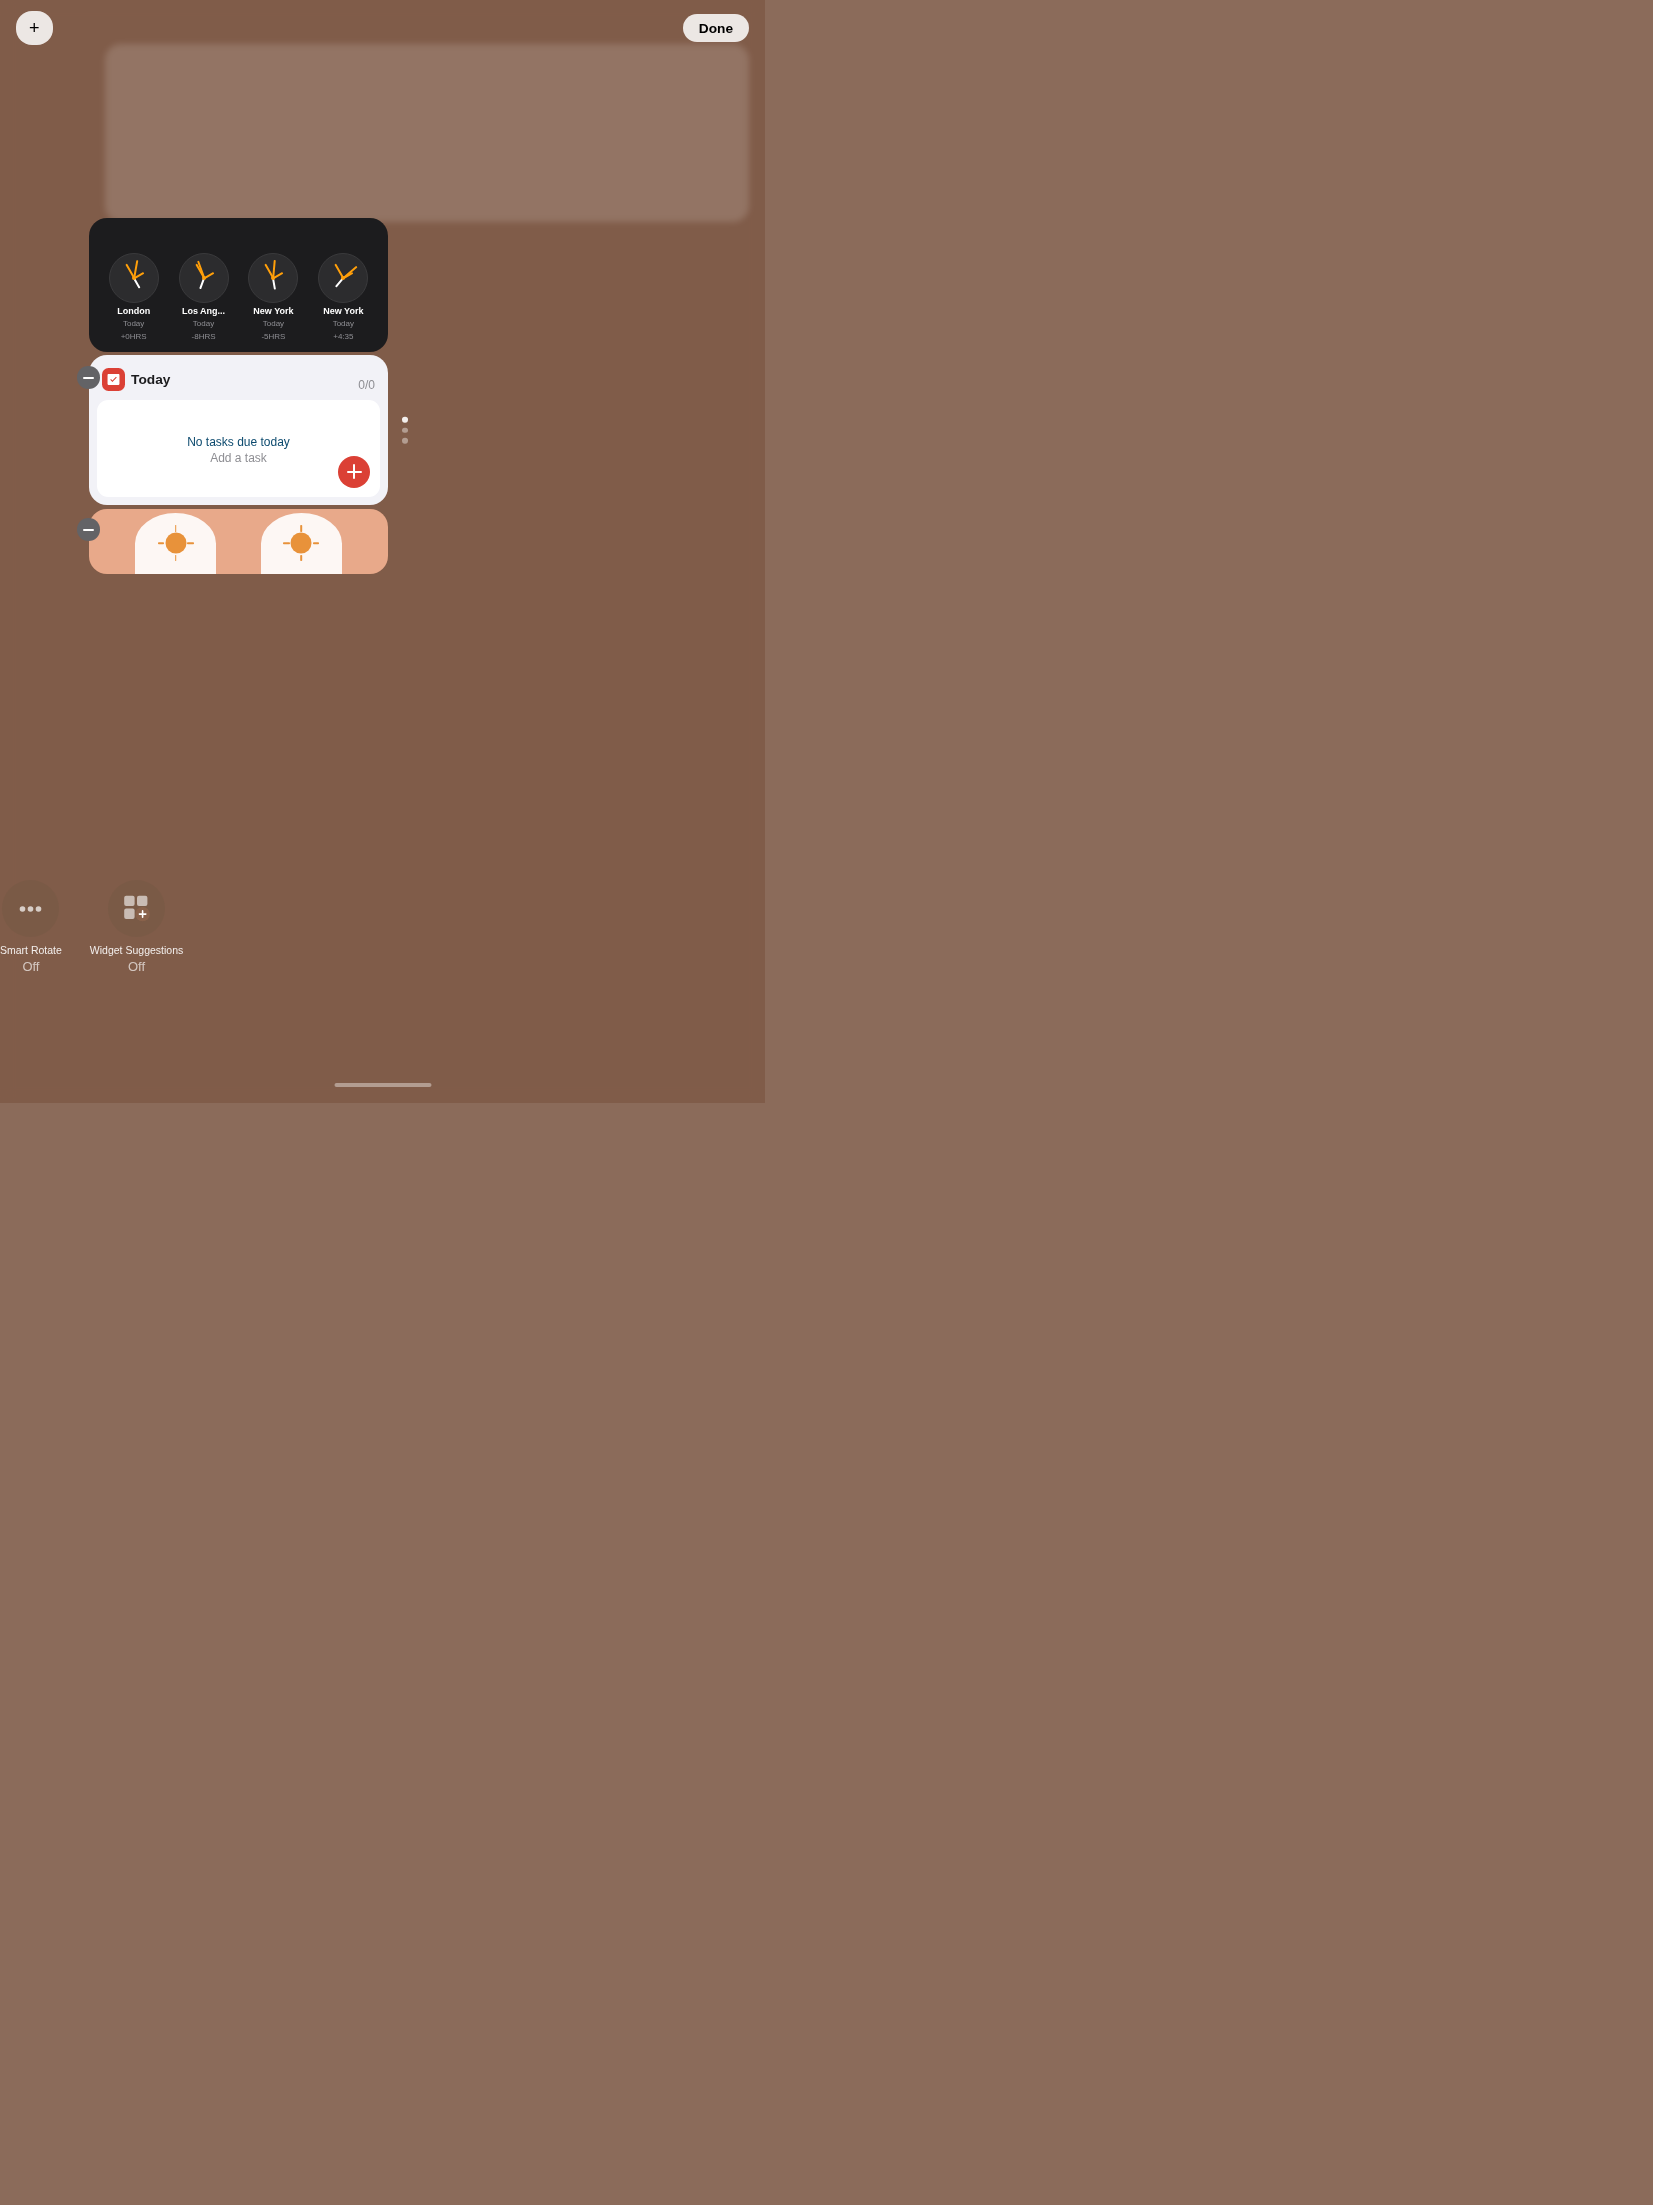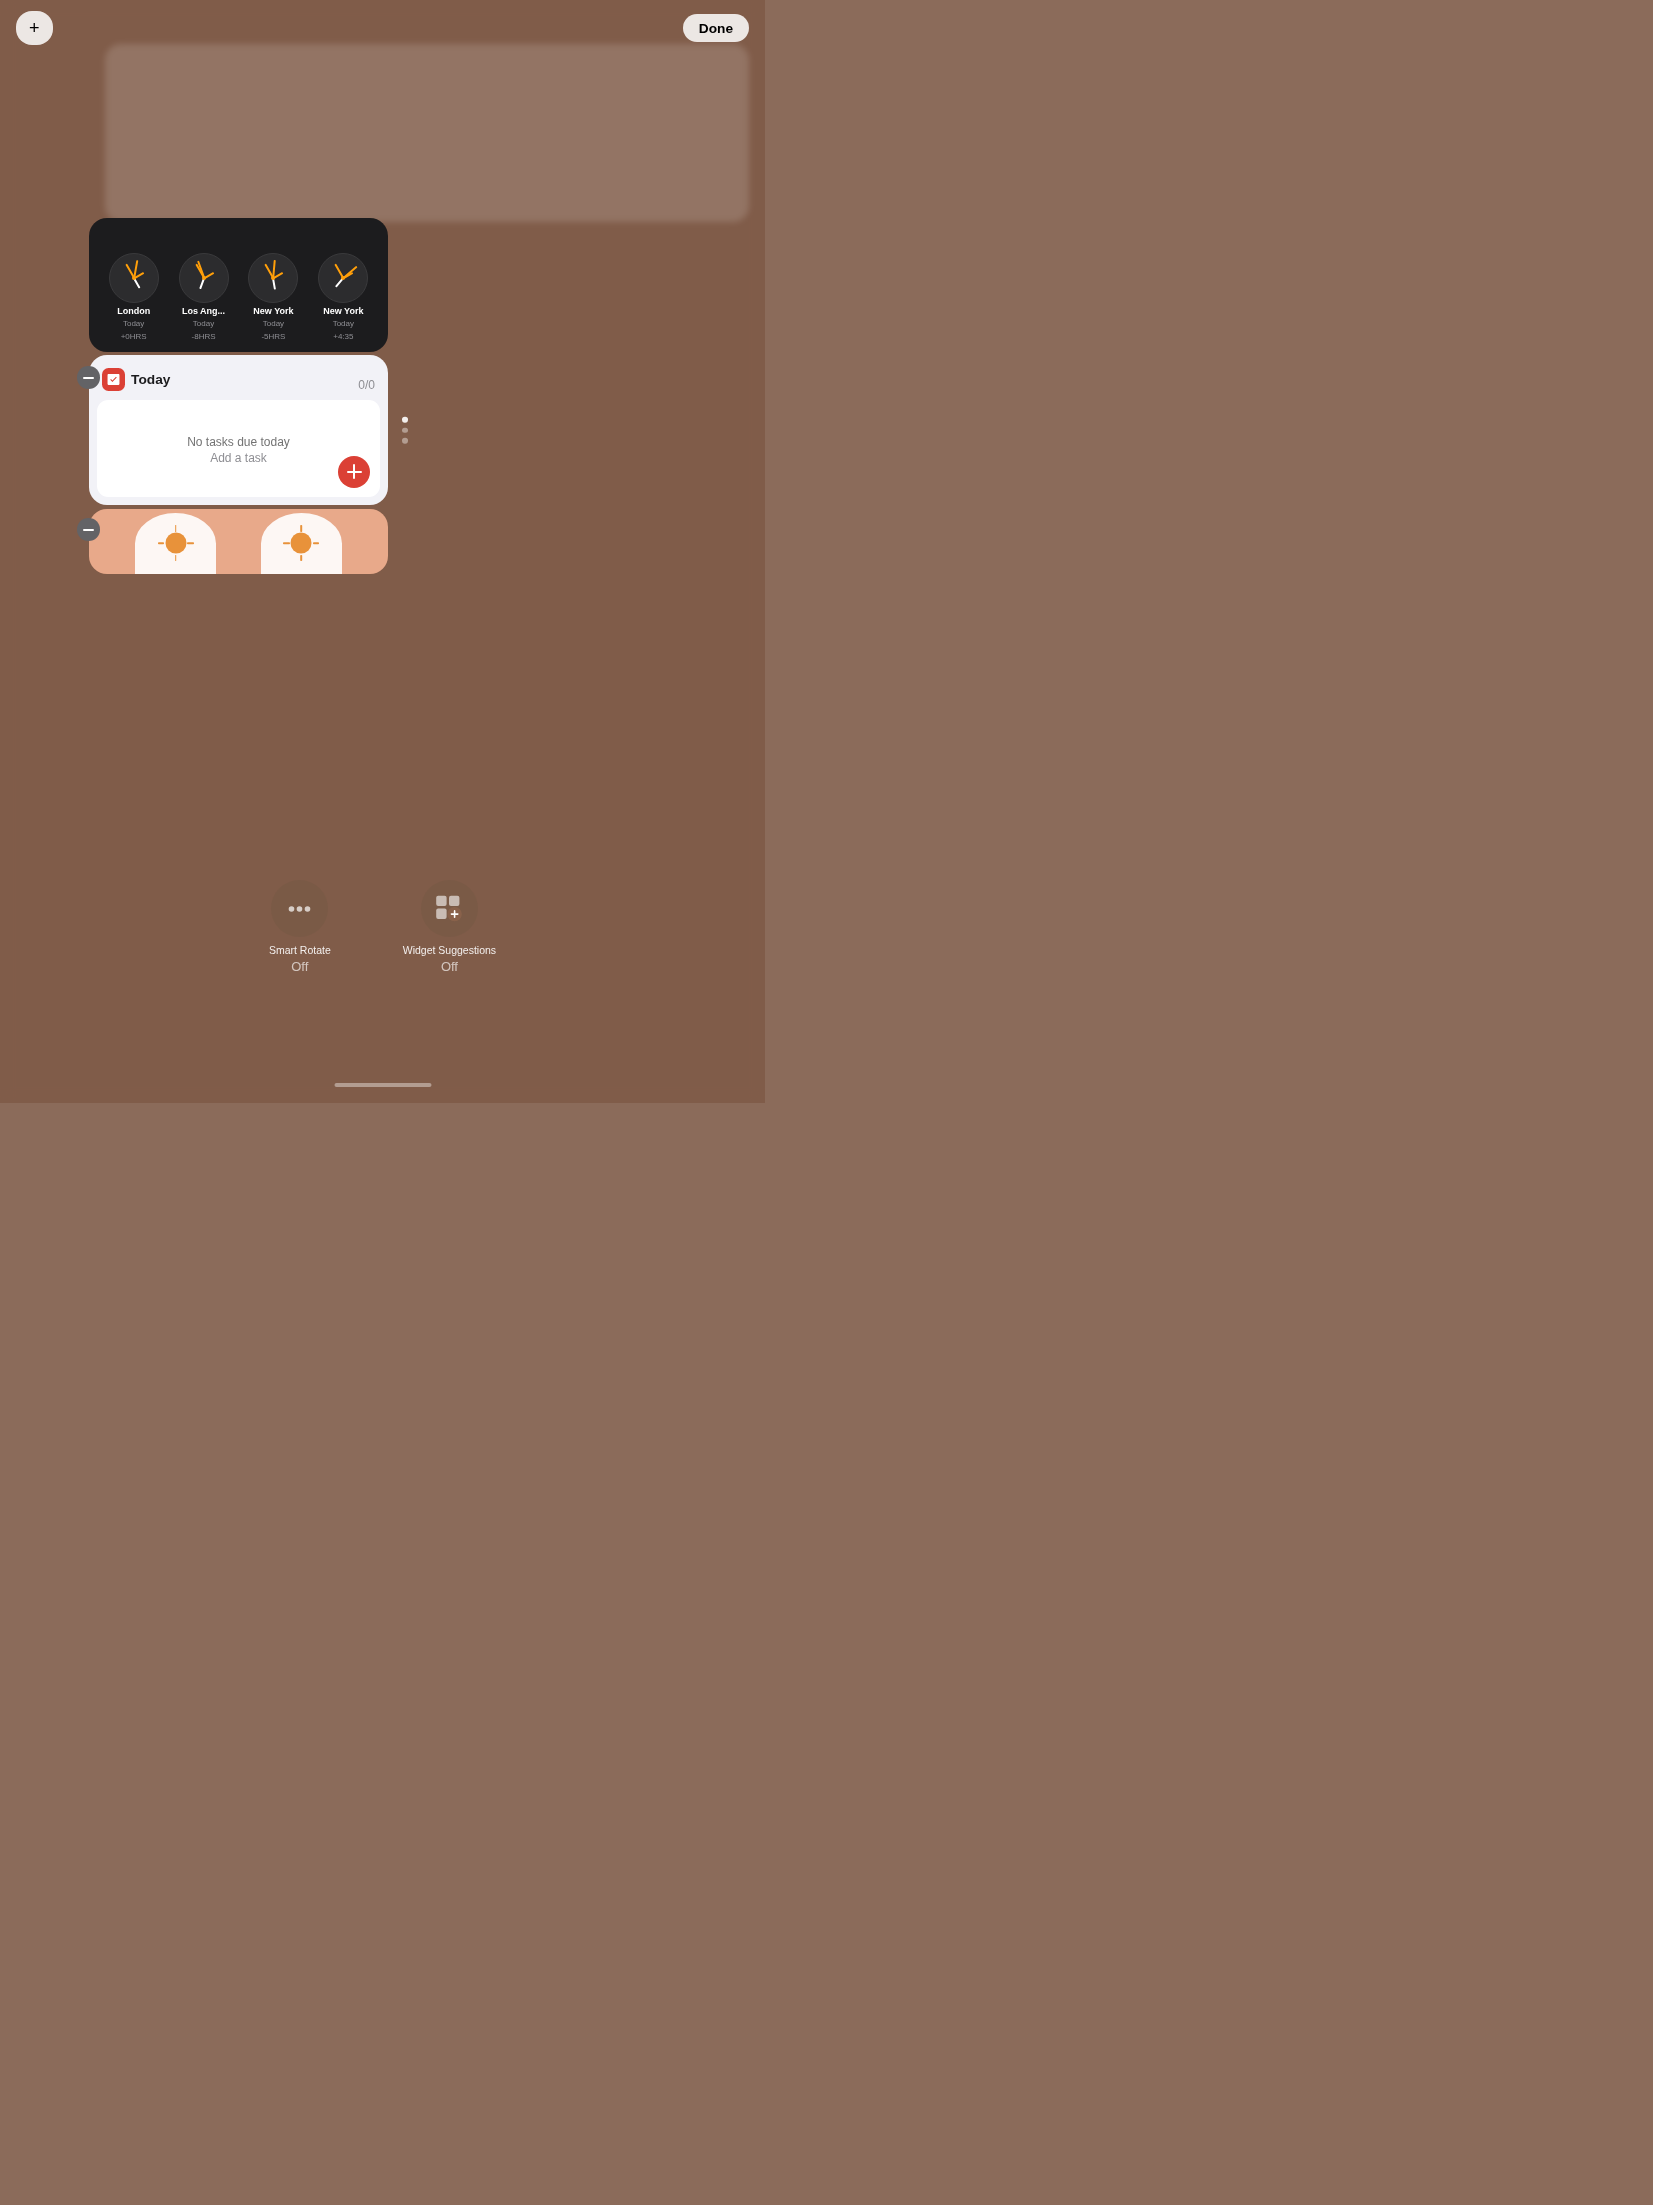--- a/index.html
+++ b/index.html
@@ -243,21 +243,21 @@
       min-height: 97px;
       display: flex;
       flex-direction: column;
       align-items: center;
       justify-content: center;
       position: relative;
     }
 
     .no-tasks-text {
       font-size: 12px;
-      color: #737373;
+      color: #0c4a6e;
       text-align: center;
       line-height: 1.5;
     }
 
     .add-task-link {
       font-size: 12px;
       color: #8E8E93;
       text-align: center;
     }
 
@@ -360,22 +360,21 @@
       background: rgba(255,255,255,0.9);
     }
 
     
     .bottom-controls {
       position: absolute;
       bottom: 129px;
       left: 0;
       right: 0;
       display: flex;
-      justify-content: center;
-      gap: 72px;
+      gap: 28px;
       z-index: 10;
     }
 
     .control-item {
       display: flex;
       flex-direction: column;
       align-items: center;
       gap: 6.5px;
       cursor: pointer;
     }

